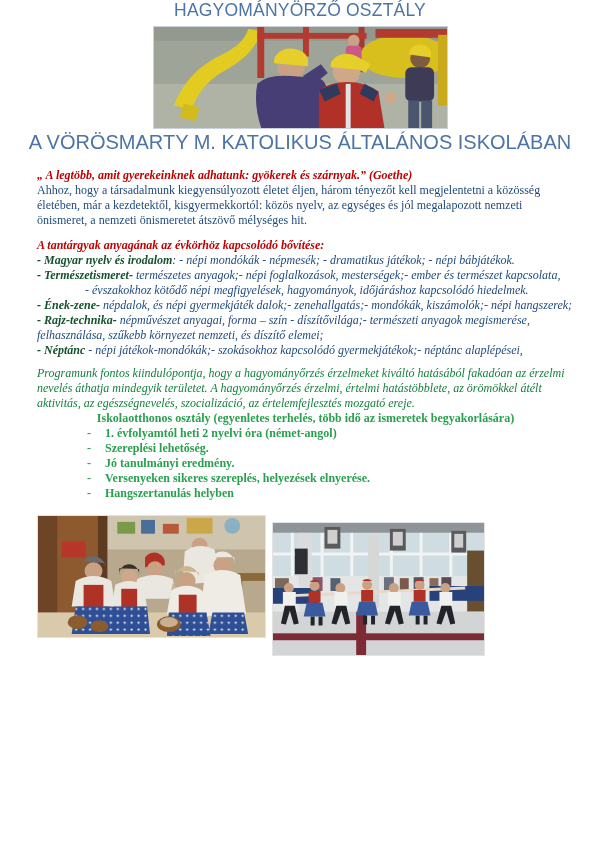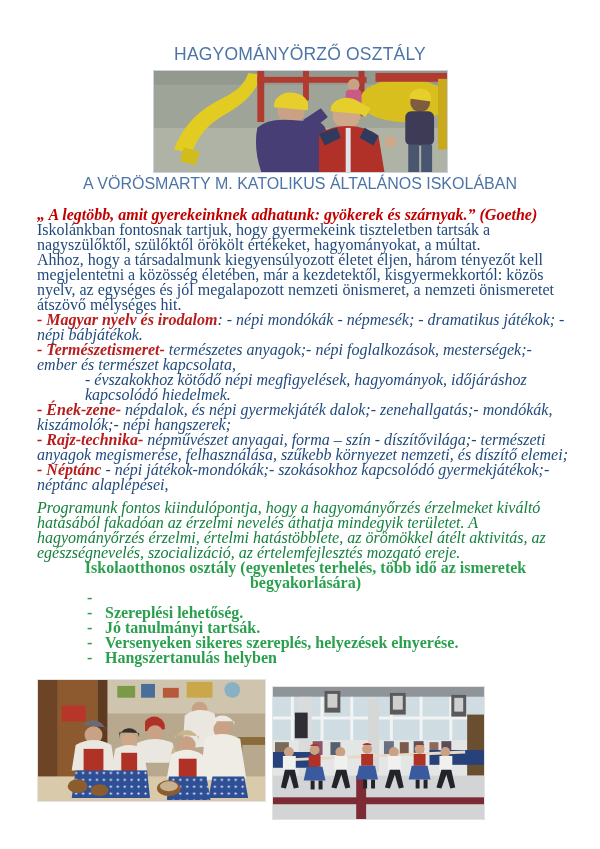--- a/index.html
+++ b/index.html
@@ -2,37 +2,37 @@
 <html lang="hu"><head>
 <meta charset="utf-8">
 <style>
   html,body{margin:0;padding:0;background:#fff;}
   .doc{
     width:600px;height:849px;background:#ffffff;position:relative;overflow:hidden;
     font-family:"Liberation Serif",serif;color:#1f497d;
   }
   .main-title{
     font-family:"Liberation Sans",sans-serif;color:#4d74a6;
-    font-size:17.5px;text-align:center;padding-top:44px;letter-spacing:.2px;
+    font-size:17.5px;text-align:center;letter-spacing:.2px;
     font-weight:400;margin:0;
   }
   .top-photo-wrap{
     width:295px;height:103px;margin:5px auto 2px auto;
     border:1px solid #c9d2dd;box-sizing:border-box;overflow:hidden;background:#aeb3a6;
   }
   .sub-title{
     font-family:"Liberation Sans",sans-serif;color:#4d74a6;
-    font-size:16px;text-align:center;margin:2px 0 0 0;font-weight:400;
-  }
-  .content{padding:0 26px 0 37px;font-size:16px;line-height:15px;}
+    font-size:20px;text-align:center;margin:2px 0 0 0;font-weight:400;
+  }
+  .content{padding:0 26px 0 37px;font-size:12px;line-height:15px;}
   .quote{color:#c00000;font-weight:bold;font-style:italic;margin:14px 0 0 0;}
   .intro p{margin:0;color:#1f497d;}
   .subjects-heading{color:#c00000;font-weight:bold;font-style:italic;margin:10px 0 0 0;}
   .subject-line{margin:0;font-style:italic;color:#1f497d;}
-  .subject-line b{color:#b91c1c;}
+  .subject-line b{color:#14532d;}
   .indent-lg{padding-left:48px;}
   .indent-sm{padding-left:20px;}
   .program{margin:8px 0 0 0;font-style:italic;color:#15803d;}
   .offer-heading{color:#2aa04f;font-weight:bold;margin:0;text-align:center;}
   .offer-list{margin:0;}
   .offer-item{color:#2aa04f;font-weight:bold;display:flex;margin:0;}
   .offer-item .dash{width:18px;margin-left:50px;flex:0 0 auto;}
   .offer-item .txt{flex:1;}
   .photos-row{position:relative;height:170px;margin-top:14px;}
   .photo{position:absolute;box-sizing:border-box;border:1px solid #e3e3e3;overflow:hidden;background:#cdbfa8;}
@@ -85,49 +85,50 @@
     </svg>
   </div>
 
   <h2 class="sub-title">A VÖRÖSMARTY M. KATOLIKUS ÁLTALÁNOS ISKOLÁBAN</h2>
 
   <div class="content">
 
     <p class="quote">„ A legtöbb, amit gyerekeinknek adhatunk: gyökerek és szárnyak.” (Goethe)</p>
 
     <div class="intro">
-      <p>Iskolánkban fontosnak tartjuk, hogy gyermekeink tiszteletben tartsák a nagyszülőktől, szülőktől örökölt értékeket, hagyományokat, a múltat.</p>
       <p>Ahhoz, hogy a társadalmunk kiegyensúlyozott életet éljen, három tényezőt kell megjelentetni a közösség életében, már a kezdetektől, kisgyermekkortól: közös nyelv, az egységes és jól megalapozott nemzeti önismeret, a nemzeti önismeretet átszövő mélységes hit.</p>
     </div>
 
+    <p class="subjects-heading">A tantárgyak anyagának az évkörhöz kapcsolódó bővítése:</p>
 
     <div>
       <p class="subject-line"><b>- Magyar nyelv és irodalom</b><span>: - népi mondókák - népmesék; - dramatikus játékok; - népi bábjátékok.</span></p>
       <p class="subject-line"><b>- Természetismeret-</b><span> természetes anyagok;- népi foglalkozások, mesterségek;- ember és természet kapcsolata,</span></p>
       <p class="subject-line indent-lg"><span>- évszakokhoz kötődő népi megfigyelések, hagyományok, időjáráshoz kapcsolódó hiedelmek.</span></p>
       <p class="subject-line"><b>- Ének-zene-</b><span> népdalok, és népi gyermekjáték dalok;- zenehallgatás;- mondókák, kiszámolók;- népi hangszerek;</span></p>
       <p class="subject-line"><b>- Rajz-technika-</b><span> népművészet anyagai, forma – szín - díszítővilága;- természeti anyagok megismerése, felhasználása, szűkebb környezet nemzeti, és díszítő elemei;</span></p>
       <p class="subject-line"><b>- Néptánc</b><span> - népi játékok-mondókák;- szokásokhoz kapcsolódó gyermekjátékok;- néptánc alaplépései,</span></p>
     </div>
 
     <p class="program">Programunk fontos kiindulópontja, hogy a hagyományőrzés érzelmeket kiváltó hatásából fakadóan az érzelmi nevelés áthatja mindegyik területet. A hagyományőrzés érzelmi, értelmi hatástöbblete, az örömökkel átélt aktivitás, az egészségnevelés, szocializáció, az értelemfejlesztés mozgató ereje.</p>
 
     <p class="offer-heading">Iskolaotthonos osztály (egyenletes terhelés, több idő az ismeretek begyakorlására)</p>
 
     <div class="offer-list">
       <p class="offer-item">
           <span class="dash">-</span>
+          <span class="txt">1. évfolyamtól heti 2 nyelvi óra (német-angol)</span>
         </p>
       <p class="offer-item">
           <span class="dash">-</span>
           <span class="txt">Szereplési lehetőség.</span>
         </p>
       <p class="offer-item">
           <span class="dash">-</span>
-          <span class="txt">Jó tanulmányi tartsák.</span>
+          <span class="txt">Jó tanulmányi eredmény.</span>
         </p>
       <p class="offer-item">
           <span class="dash">-</span>
           <span class="txt">Versenyeken sikeres szereplés, helyezések elnyerése.</span>
         </p>
       <p class="offer-item">
           <span class="dash">-</span>
           <span class="txt">Hangszertanulás helyben</span>
         </p>
     </div>

